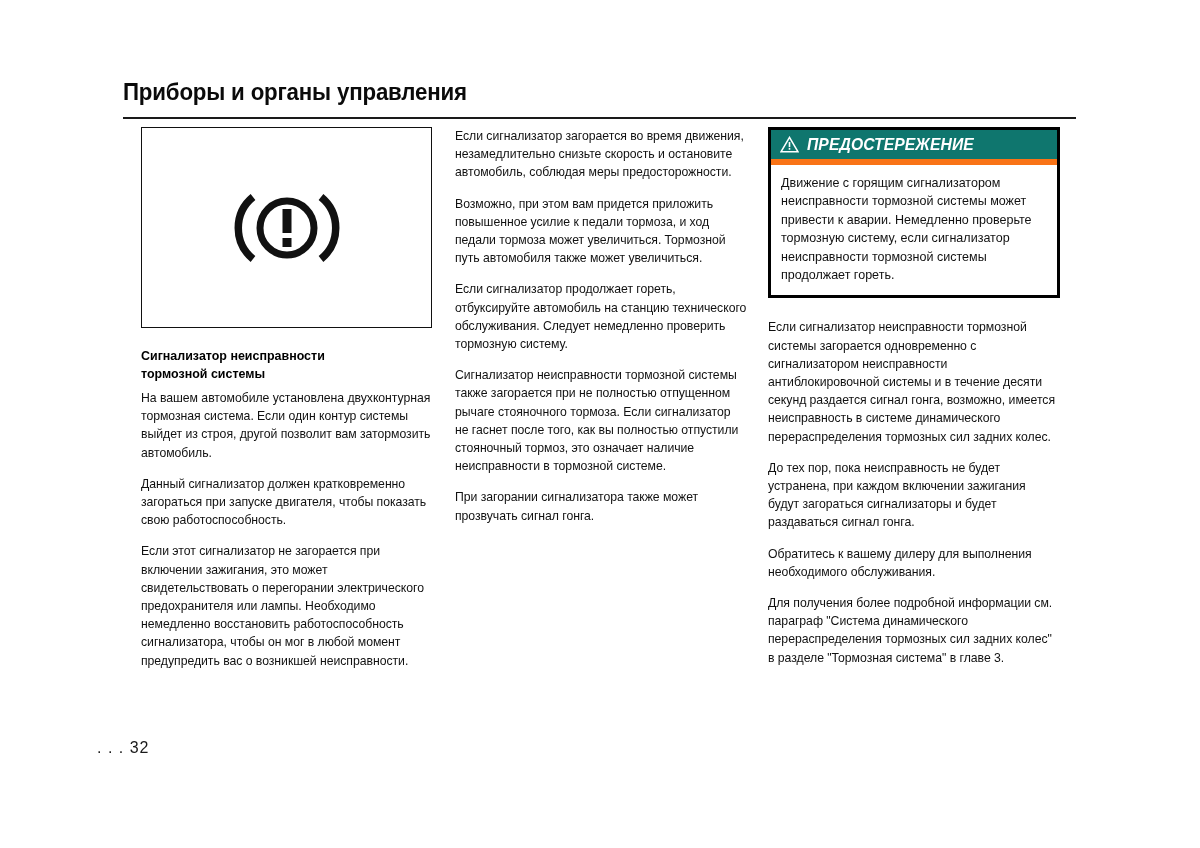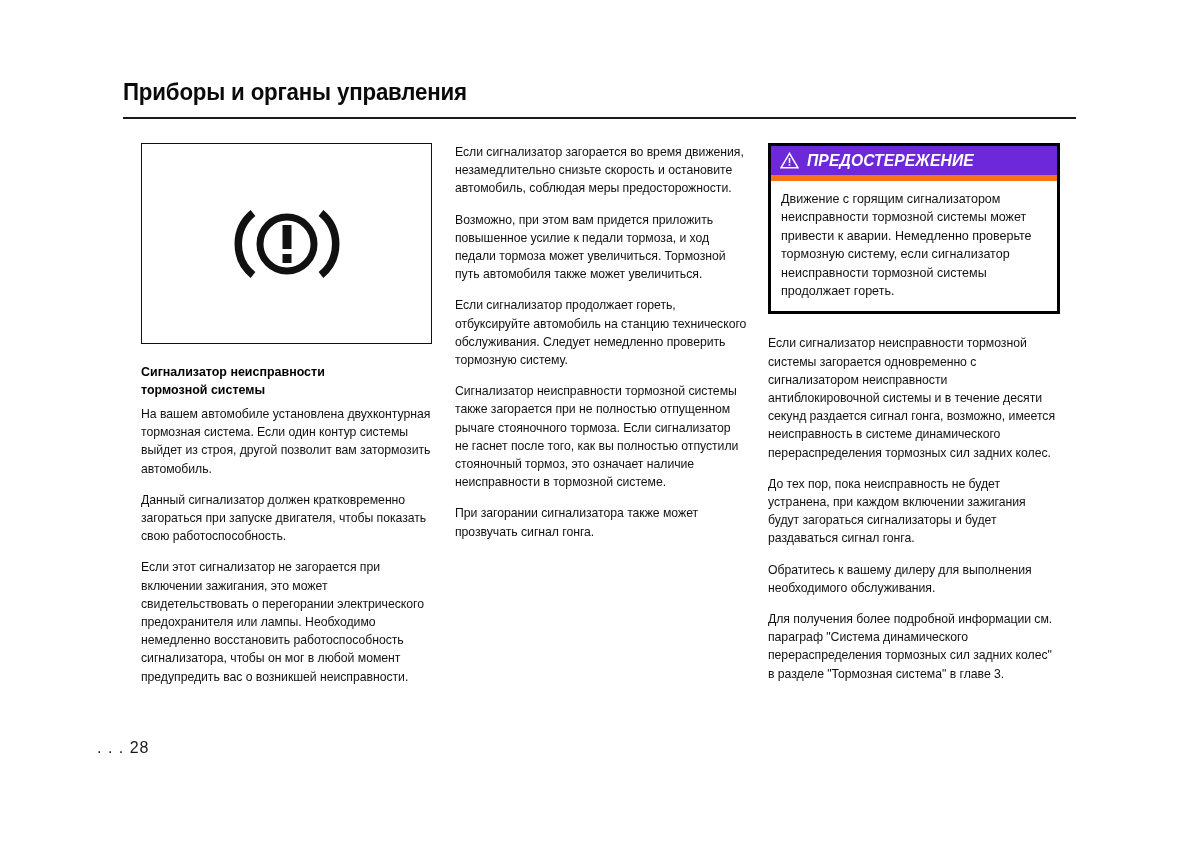--- a/index.html
+++ b/index.html
@@ -46,21 +46,21 @@
     left: 123px;
     top: 117px;
     width: 953px;
     height: 2px;
     background: #1a1a1a;
   }
 
   
   .col {
     position: absolute;
-    top: 143px;
+    top: 127px;
   }
   .col-1 { left: 141px; width: 293px; }
   .col-2 { left: 455px; width: 292px; }
   .col-3 { left: 768px; width: 292px; }
 
   p.body {
     margin: 0 0 13px 0;
     font-size: 13.2px;
     line-height: 18.2px;
     color: #111111;
@@ -108,21 +108,21 @@
 
   
   .warn-box {
     width: 292px;
     border: 3px solid #000000;
     background: #ffffff;
     box-sizing: border-box;
     margin-bottom: 20px;
   }
   .warn-title {
-    background: #6d28d9;
+    background: #0f766e;
     color: #ffffff;
     height: 29px;
     display: flex;
     align-items: center;
     padding-left: 9px;
     box-sizing: border-box;
   }
   .warn-title .tri-icon {
     width: 19px;
     height: 17px;
@@ -228,15 +228,15 @@
         <p>Движение с горящим сигнализатором неисправности тормозной системы может привести к аварии. Немедленно проверьте тормозную систему, если сигнализатор неисправности тормозной системы продолжает гореть.</p>
       </div>
     </div>
 
     <p class="body">Если сигнализатор неисправности тормозной системы загорается одновременно с сигнализатором неисправности антиблокировочной системы и в течение десяти секунд раздается сигнал гонга, возможно, имеется неисправность в системе динамического перераспределения тормозных сил задних колес.</p>
     <p class="body">До тех пор, пока неисправность не будет устранена, при каждом включении зажигания будут загораться сигнализаторы и будет раздаваться сигнал гонга.</p>
     <p class="body">Обратитесь к вашему дилеру для выполнения необходимого обслуживания.</p>
     <p class="body">Для получения более подробной информации см. параграф "Система динамического перераспределения тормозных сил задних колес" в разделе "Тормозная система" в главе 3.</p>
   </div>
 
-  <div class="folio">. . . 28</div>
+  <div class="folio">. . . 32</div>
 
 </div>
 
 </body></html>

